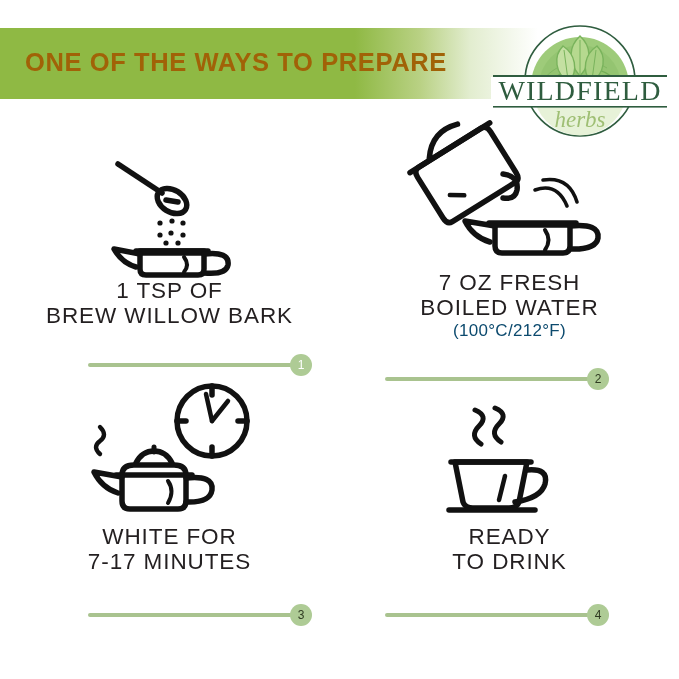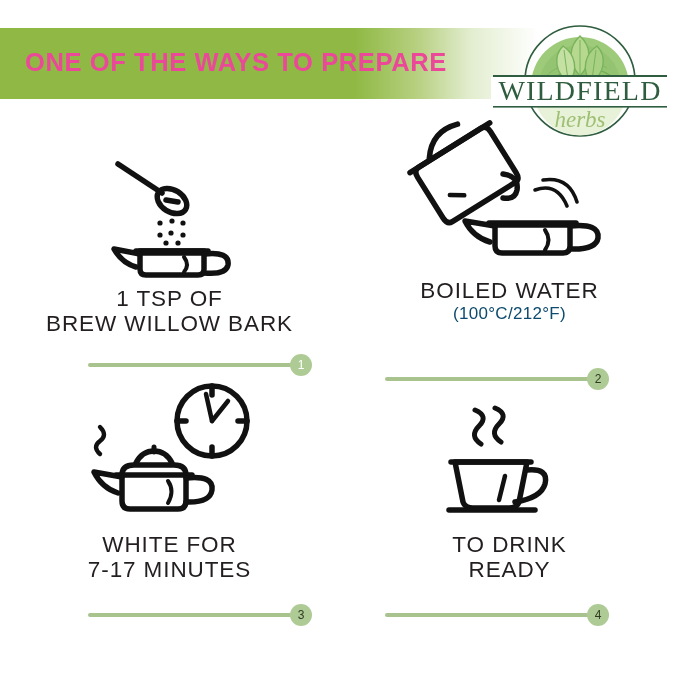--- a/index.html
+++ b/index.html
@@ -37,21 +37,21 @@
                 #e2edcf 470px,
                 #ffffff 538px);
   }
   .header-title {
     position: absolute;
     left: 25px;
     top: 48px;
     font-size: 25.5px;
     font-weight: bold;
     letter-spacing: 0.6px;
-    color: #ec4899;
+    color: #a16207;
     white-space: nowrap;
     font-family: "Liberation Sans", sans-serif;
   }
 
   
   .logo {
     position: absolute;
     left: 487px;
     top: 20px;
     width: 186px;
@@ -80,21 +80,21 @@
 
   .step-icon {
     height: 140px;
     display: flex;
     align-items: flex-end;
     justify-content: center;
   }
   .step-icon svg { display: block; }
 
   .step-caption {
-    margin-top: 8px;
+    margin-top: 0;
     font-size: 22.5px;
     line-height: 25px;
     letter-spacing: 0.9px;
     color: #231f20;
     font-weight: 400;
     font-family: "Liberation Sans", sans-serif;
   }
   .step-caption .cap-line { display: block; white-space: nowrap; }
   .step-sub {
     display: block;
@@ -261,20 +261,21 @@
 
           <path d="M110 106 L80 101 Q88 117 105 122"></path>
 
           <path d="M185 106 Q215 103 213 118 Q211 130 185 129"></path>
 
           <path d="M160 110 Q167 120 160 130" stroke-width="4"></path>
         </g>
       </svg>
     </div>
     <div class="step-caption">
+      <span class="cap-line">7 OZ FRESH</span>
       <span class="cap-line">BOILED WATER</span>
       <span class="step-sub">(100°C/212°F)</span>
     </div>
     <div class="step-rule">
       <div class="rule-line"></div>
       <div class="rule-badge dark">2</div>
     </div>
   </div>
 
   <div class="step step-3">
@@ -330,22 +331,22 @@
 
           <path d="M112 86 Q134 84 130 100 Q126 114 100 118"></path>
 
           <line x1="34" y1="126" x2="120" y2="126"></line>
 
           <path d="M90 92 L84 116" stroke-width="4.5"></path>
         </g>
       </svg>
     </div>
     <div class="step-caption">
+      <span class="cap-line">READY</span>
       <span class="cap-line">TO DRINK</span>
-      <span class="cap-line">READY</span>
     </div>
     <div class="step-rule">
       <div class="rule-line"></div>
       <div class="rule-badge dark">4</div>
     </div>
   </div>
 
 </div>
 
 </body></html>

